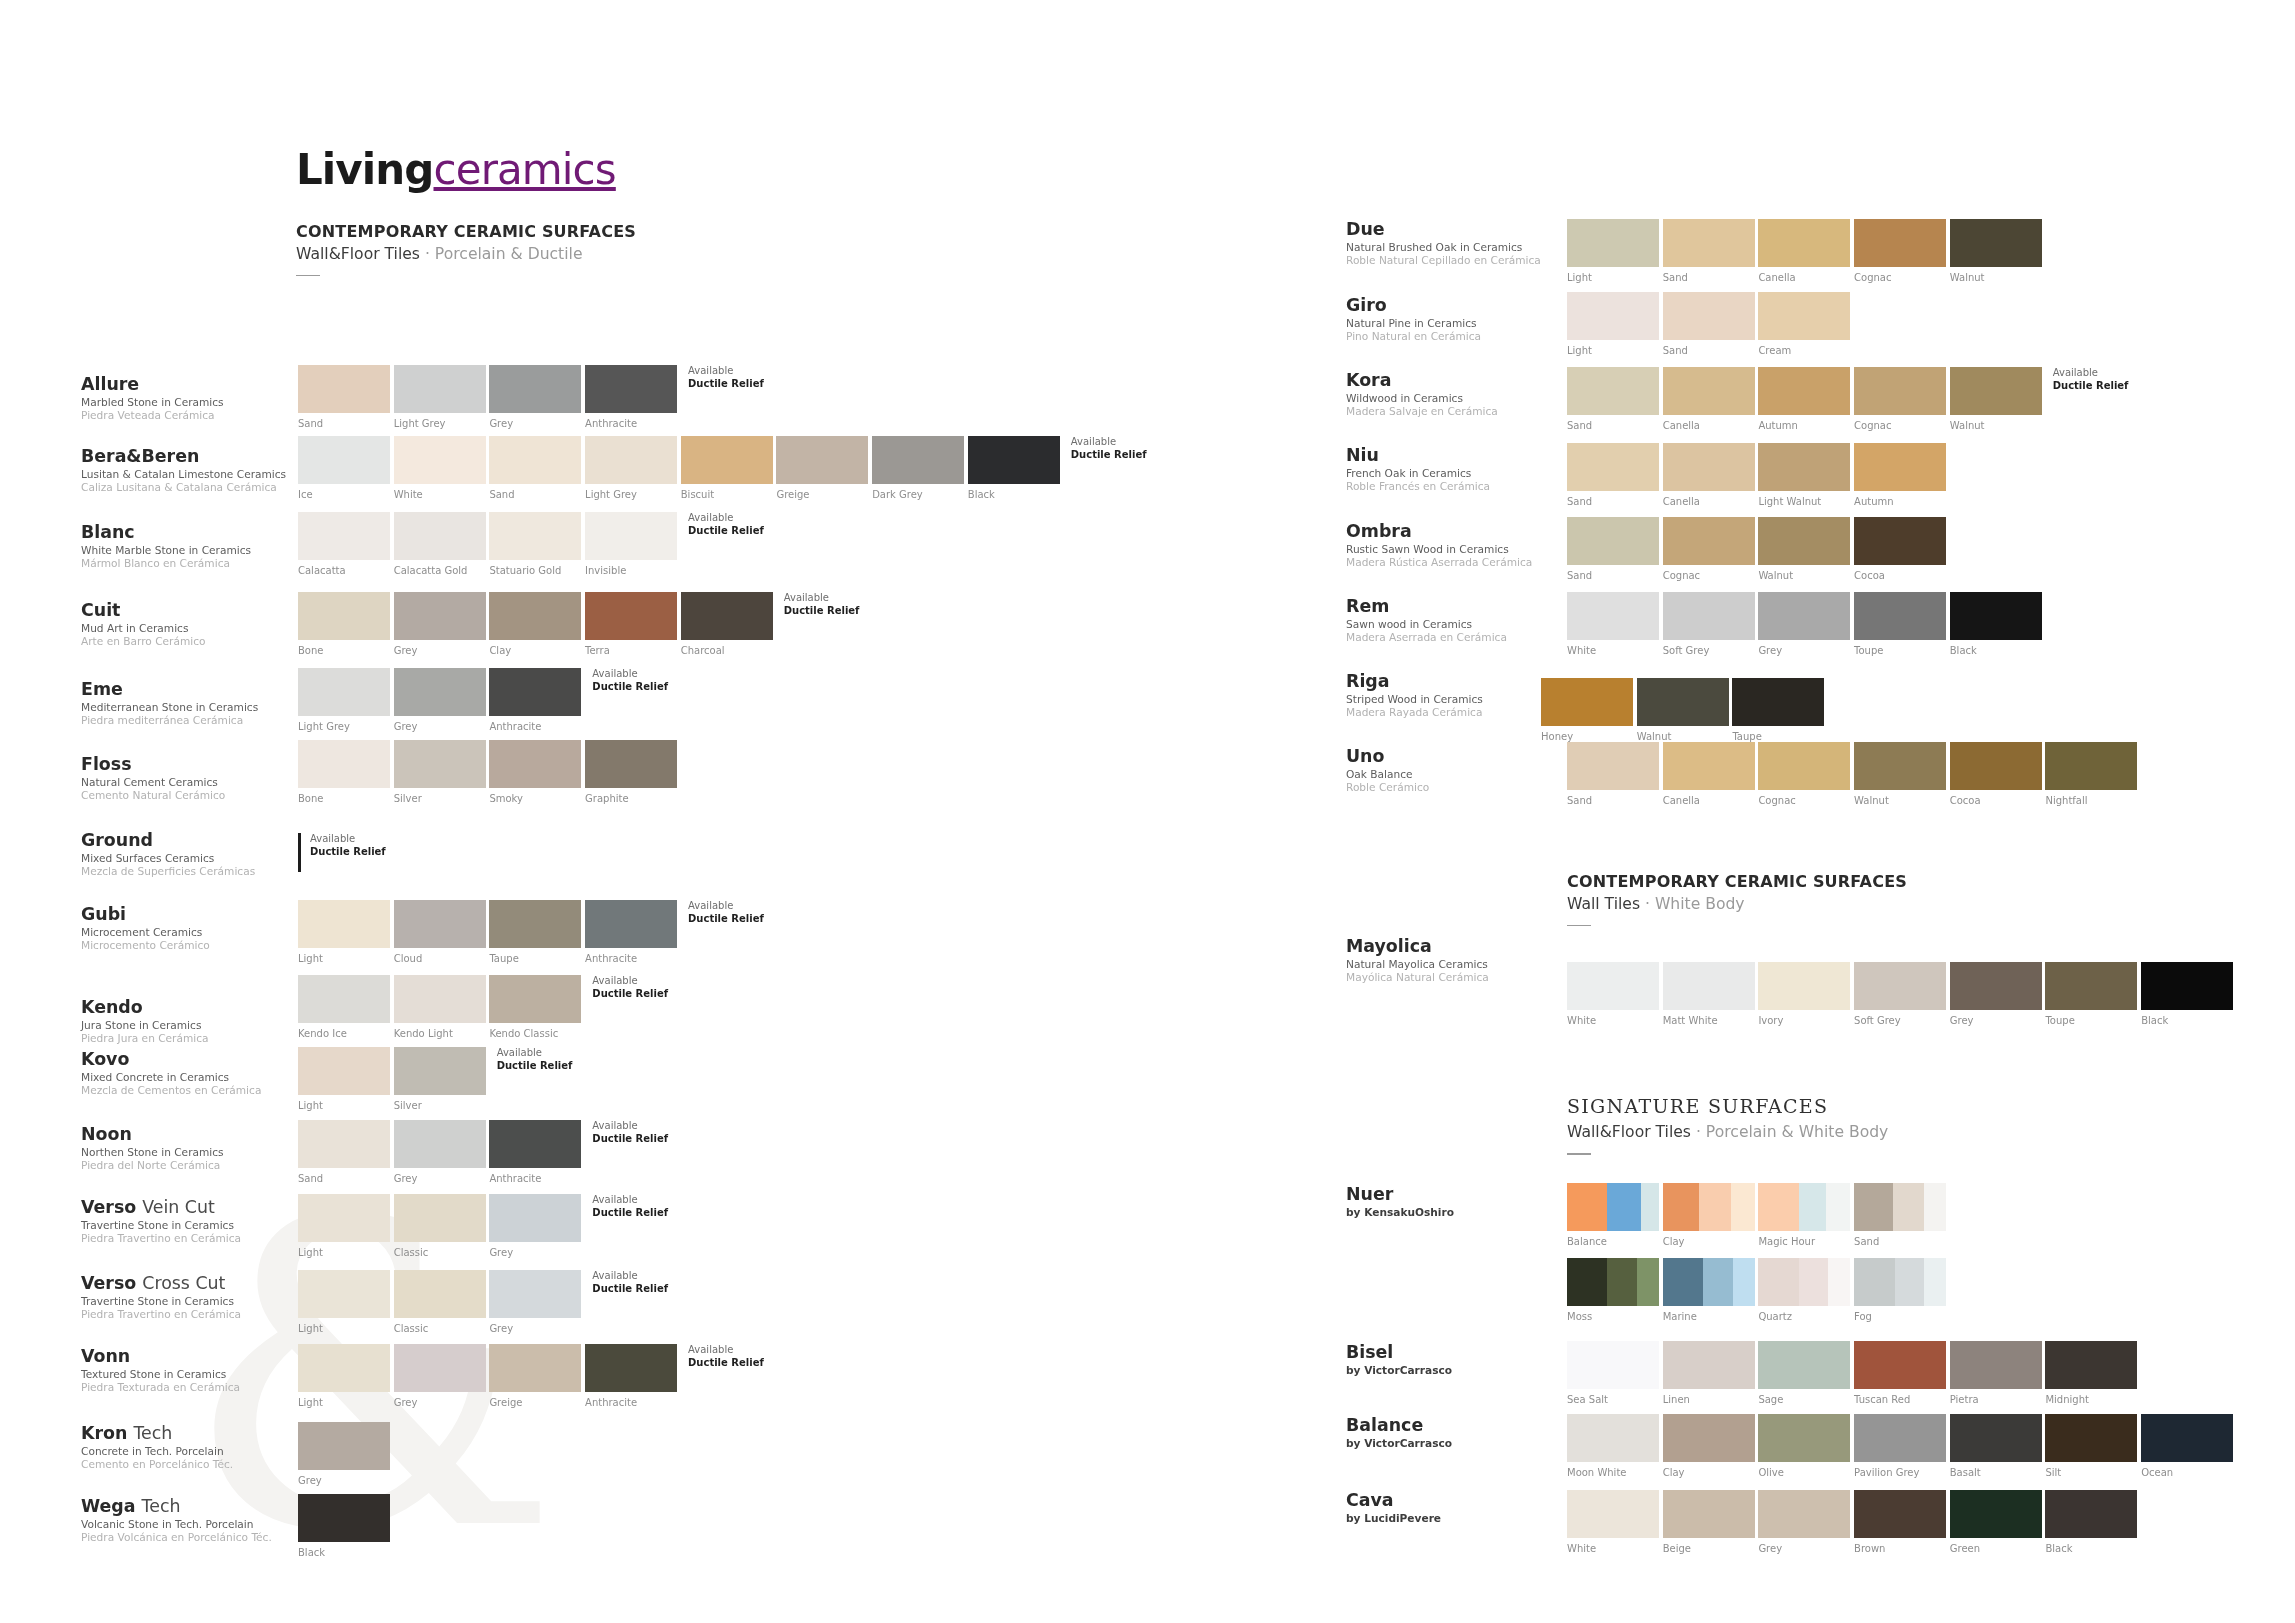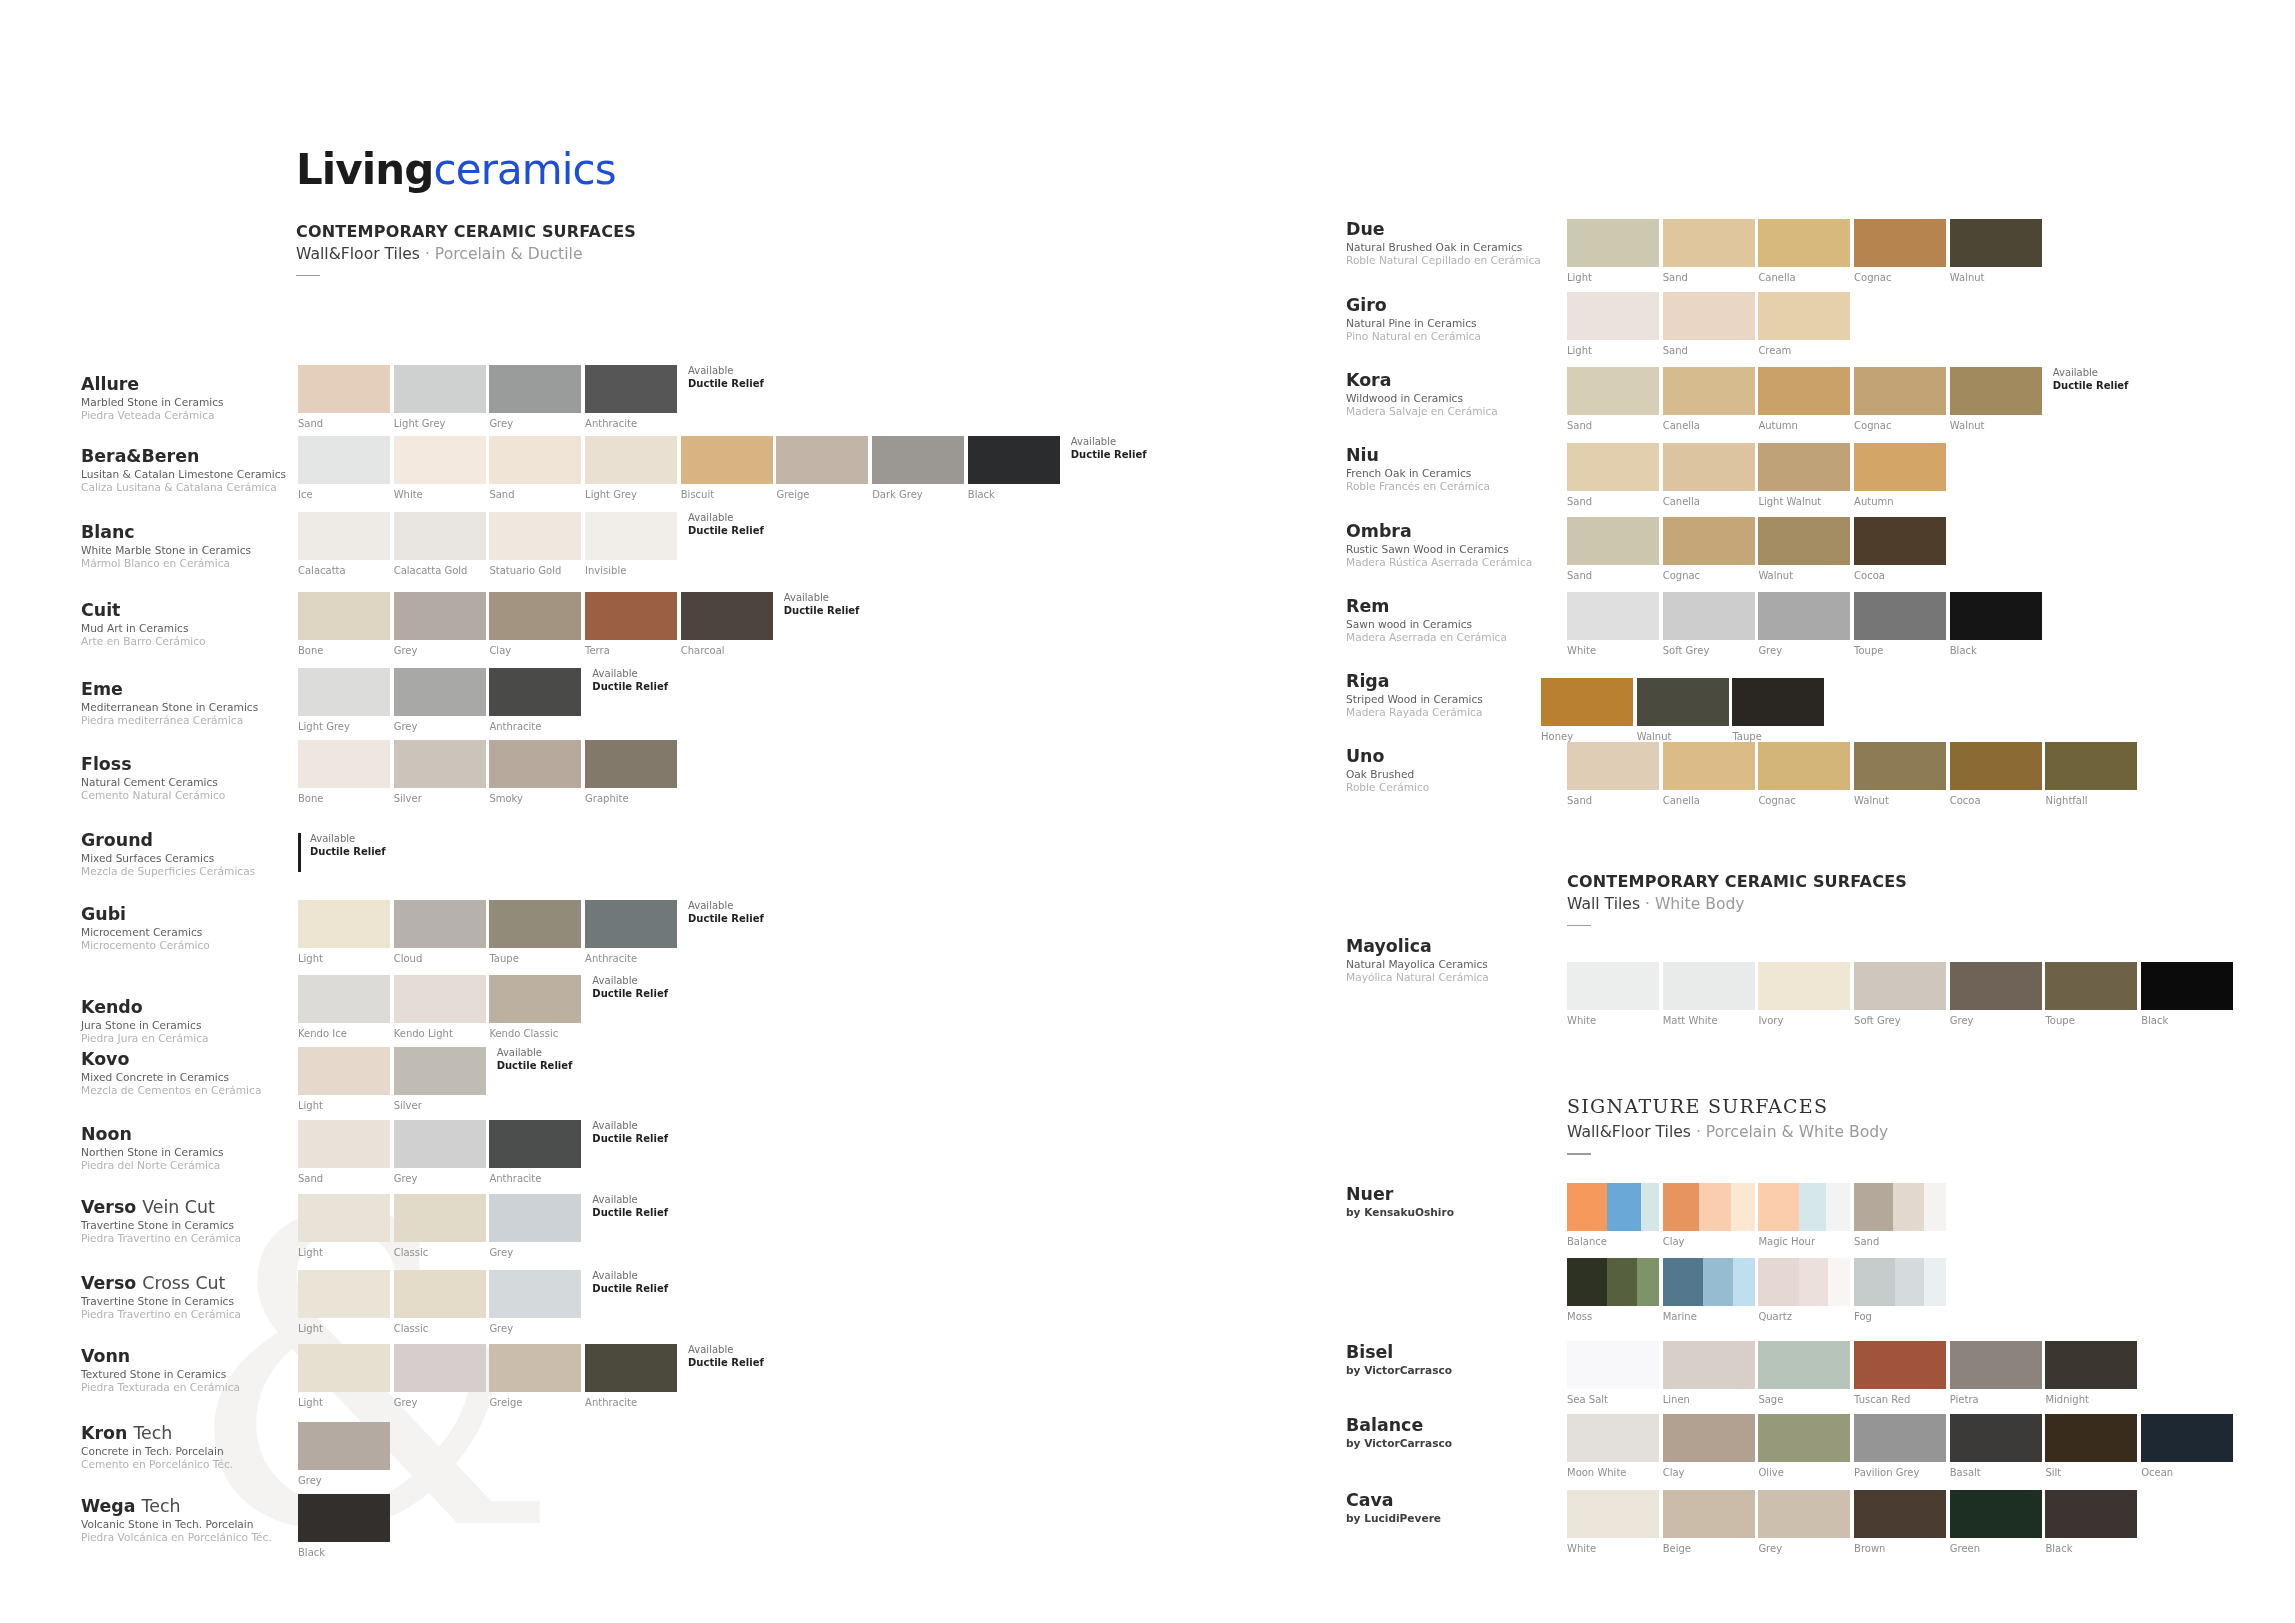--- a/index.html
+++ b/index.html
@@ -16,21 +16,21 @@
     position:absolute;left:184px;top:1166px;
     font-size:422px;line-height:1;color:#f4f3f1;
     font-family:"DejaVu Serif","Liberation Serif",serif;
     z-index:0;user-select:none;
   }
 
   
   .brand{position:absolute;left:296px;top:145px;z-index:3;}
   .brand span{font-size:42px;letter-spacing:-0.9px;}
   .brand .b1{font-weight:700;color:#1b1b1b;}
-  .brand .b2{font-weight:400;color:#1d4ed8;}
+  .brand .b2{font-weight:400;color:#701a75;text-decoration:underline;}
 
   
   .sect{position:absolute;z-index:3;}
   .sect .h1{font-size:16px;font-weight:700;color:#2b2b2b;letter-spacing:0.2px;}
   .sect .h1.serif{font-family:"DejaVu Serif","Liberation Serif",serif;font-weight:400;font-size:19px;letter-spacing:1.3px;color:#303030;}
   .sect .h2{font-size:15.6px;color:#3c3c3c;margin-top:3.7px;font-weight:400;}
   .sect .h2 .dim{color:#9a9a9a;}
   .sect .rule{width:24px;height:1.8px;background:#9b9b9b;margin-top:12px;}
 
   .wtc{position:absolute;left:1561px;top:59px;z-index:3;}
@@ -595,21 +595,21 @@
           <span class="chip" style="background:#4b4a3e"></span>
           <div class="swlbl">Walnut</div>
         </div>
         <div class="sw">
           <span class="chip" style="background:#2a2722"></span>
           <div class="swlbl">Taupe</div>
         </div>
       </div>
       <div class="prod" style="left:1346px;top:747px;">
         <div class="pname"><span>Uno</span></div>
-        <div class="psub1">Oak Brushed</div>
+        <div class="psub1">Oak Balance</div>
         <div class="psub2">Roble Cerámico</div>
       </div>
       <div class="row" style="left:1567px;top:742px;">
         <div class="sw">
           <span class="chip" style="background:#e0cdb5"></span>
           <div class="swlbl">Sand</div>
         </div>
         <div class="sw">
           <span class="chip" style="background:#dcbc86"></span>
           <div class="swlbl">Canella</div>

